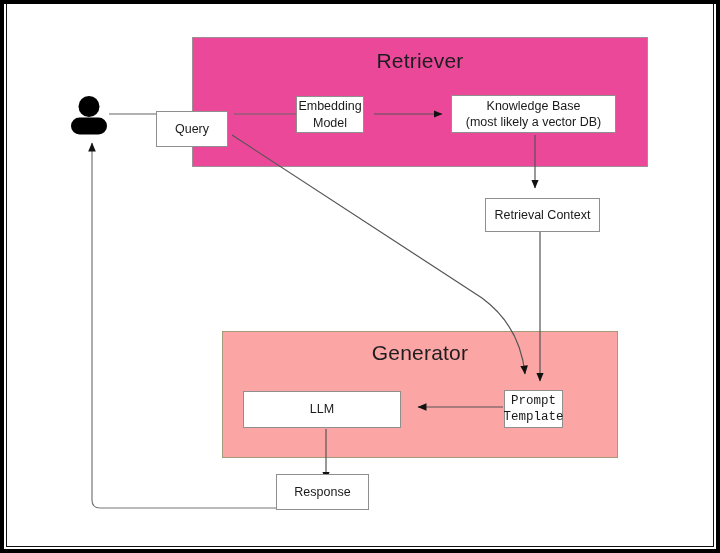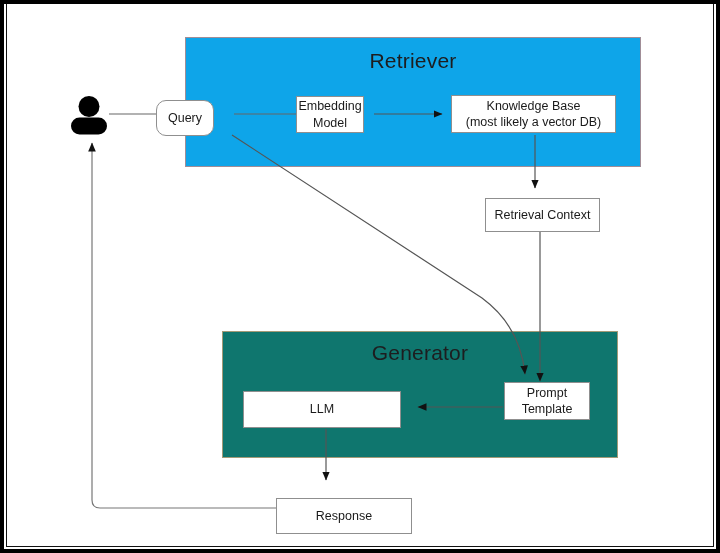--- a/index.html
+++ b/index.html
@@ -22,27 +22,27 @@
     border-left: 1px solid #111;
     border-right: 1px solid #111;
     border-bottom: 1px solid #111;
     pointer-events: none;
   }
   .container-box {
     position: absolute;
     border: 1px solid #9a8f96;
   }
   .container-box.retriever {
-    left: 181px; top: 33px; width: 456px; height: 130px;
-    background: #0ea5e9;
+    left: 188px; top: 33px; width: 456px; height: 130px;
+    background: #ec4899;
     border-color: #a08d97;
   }
   .container-box.generator {
     left: 218px; top: 327px; width: 396px; height: 127px;
-    background: #0f766e;
+    background: #fca5a5;
     border-color: #a39a77;
   }
   .container-title {
     width: 100%;
     text-align: center;
     font-size: 21px;
     color: #1d1d1f;
     letter-spacing: 0.2px;
   }
   .retriever .container-title { padding-top: 11px; }
@@ -54,27 +54,27 @@
     display: flex;
     align-items: center;
     justify-content: center;
     text-align: center;
     font-size: 12.5px;
     line-height: 1.32;
     color: #1a1a1a;
     white-space: pre-line;
     z-index: 3;
   }
-  .node.query            { left: 152px; top: 96px;  width: 58px;  height: 36px; border-radius: 10px; }
+  .node.query            { left: 152px; top: 107px;  width: 72px;  height: 36px; }
   .node.embedding-model  { left: 292px; top: 92px;  width: 68px;  height: 37px; }
   .node.knowledge-base   { left: 447px; top: 91px;  width: 165px; height: 38px; text-align: center; }
   .node.retrieval-context{ left: 481px; top: 194px; width: 115px; height: 34px; text-align: right; }
   .node.llm              { left: 239px; top: 387px; width: 158px; height: 37px; }
-  .node.prompt-template  { left: 500px; top: 378px; width: 86px;  height: 38px; }
-  .node.response         { left: 272px; top: 494px; width: 136px; height: 36px; }
+  .node.prompt-template  { left: 500px; top: 386px; width: 59px;  height: 38px; font-family: Liberation Mono, monospace; }
+  .node.response         { left: 272px; top: 470px; width: 93px; height: 36px; }
   svg.connectors {
     position: absolute;
     inset: 0;
     z-index: 2;
     pointer-events: none;
   }
   svg.user {
     position: absolute;
     left: 63px; top: 87px;
     z-index: 3;

